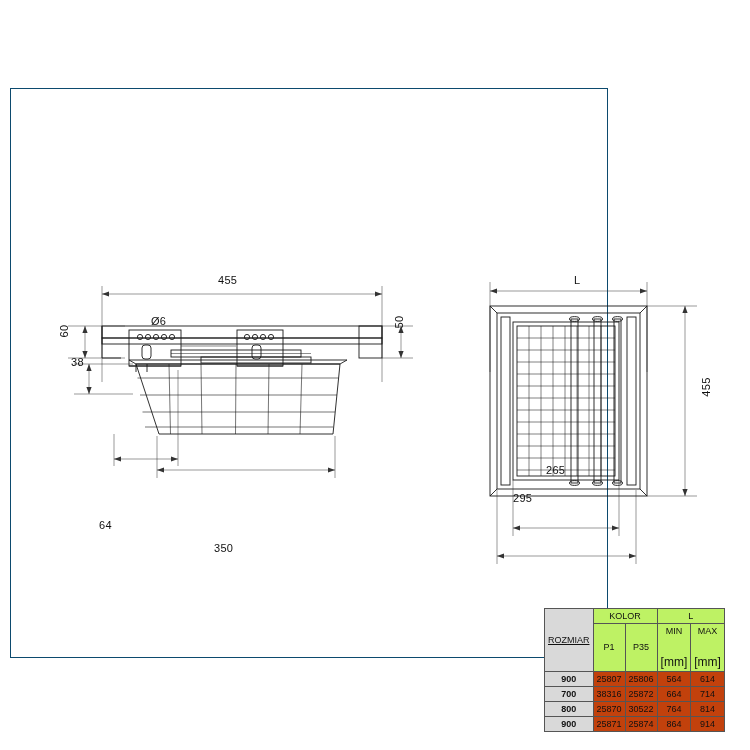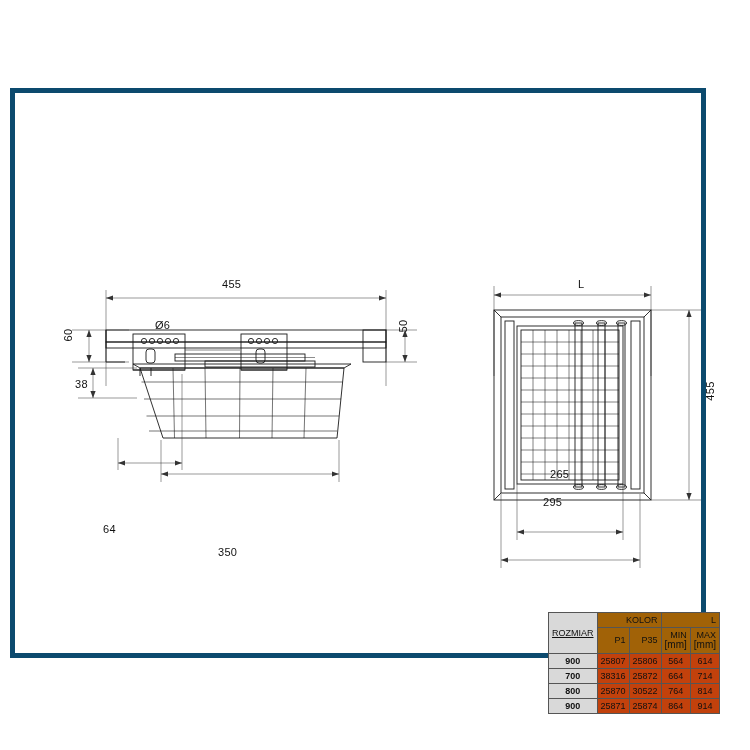--- a/index.html
+++ b/index.html
@@ -6,22 +6,22 @@
   body{
     width:750px;height:750px;
     background:#ffffff;
     font-family:"Liberation Sans", sans-serif;
     color:#1a1a1a;
     overflow:hidden;
   }
   #sheet{
     position:absolute;
     left:10px;top:88px;
-    width:696px;height:570px;
-    border:5px solid #0c4a6e;
+    width:598px;height:570px;
+    border:1px solid #0c4a6e;
     box-sizing:border-box;
     background:#fff;
   }
   .abs{position:absolute;}
   .dimtxt{
     font-size:11px;
     color:#111;
     letter-spacing:.3px;
     white-space:nowrap;
   }
@@ -39,24 +39,24 @@
   }
   #spec td,#spec th{
     border:1px solid #555;
     text-align:center;
     vertical-align:middle;
     padding:2px 3px;
     font-weight:normal;
     color:#111;
     background:#c2410c;
   }
-  #spec .hdr-grey{background:#a16207;text-align:right;}
+  #spec .hdr-grey{background:#bef264;}
   #spec .rowhead{background:#d9d9d9;font-weight:bold;}
   #spec .corner{background:#d9d9d9;}
-  .unit{font-size:10px;display:block;line-height:1.05;}
+  .unit{font-size:12px;display:block;line-height:1.05;margin-top:20px;}
 </style>
 </head>
 <body>
 
 <div id="sheet">
 
   <svg class="abs" style="left:30px;top:175px;" width="400" height="310" xmlns="http://www.w3.org/2000/svg">
     <g stroke="#1a1a1a" fill="none" stroke-width="0.9">
 
       <g stroke="#333" stroke-width="0.5">
@@ -164,21 +164,21 @@
     </g>
   </svg>
 
   <div class="abs dimtxt" style="left:207px;top:185px;">455</div>
   <div class="abs dimtxt" style="left:47px;top:236px;">
     <span class="vert" style="display:inline-block;">60</span>
   </div>
   <div class="abs dimtxt" style="left:382px;top:227px;">
     <span class="vert" style="display:inline-block;">50</span>
   </div>
-  <div class="abs dimtxt" style="left:60px;top:285px;">38</div>
+  <div class="abs dimtxt" style="left:60px;top:267px;">38</div>
   <div class="abs dimtxt" style="left:88px;top:430px;">64</div>
   <div class="abs dimtxt" style="left:203px;top:438px;margin-top:15px;">350</div>
   <div class="abs dimtxt" style="left:140px;top:226px;">Ø6</div>
 
   <svg class="abs" style="left:440px;top:175px;" width="260" height="330" xmlns="http://www.w3.org/2000/svg">
     <g stroke="#1a1a1a" fill="none" stroke-width="0.9">
 
       <g stroke="#333" stroke-width="0.5">
         <line x1="39" y1="108" x2="39" y2="18"></line>
         <line x1="196" y1="108" x2="196" y2="18"></line>
@@ -263,21 +263,21 @@
         <path d="M185,292 l-7,-2.6 v5.2 z" fill="#333" stroke="none"></path>
       </g>
     </g>
   </svg>
 
   <div class="abs dimtxt" style="left:563px;top:185px;">L</div>
   <div class="abs dimtxt" style="left:685px;top:292px;">
     <span class="vert" style="display:inline-block;">455</span>
   </div>
   <div class="abs dimtxt" style="left:535px;top:375px;">265</div>
-  <div class="abs dimtxt" style="left:528px;top:403px;text-align:center;">295</div>
+  <div class="abs dimtxt" style="left:502px;top:403px;text-align:center;">295</div>
 
   <table id="spec">
     <tbody>
         <tr>
       <td class="corner" rowspan="2" style="width:70px;text-decoration:underline;">ROZMIAR</td>
       <td class="hdr-grey" colspan="2" style="width:74px;">KOLOR</td>
       <td class="hdr-grey" colspan="2" style="width:70px;">L</td>
     </tr>
     <tr>
       <td class="hdr-grey" style="width:37px;">P1</td>

